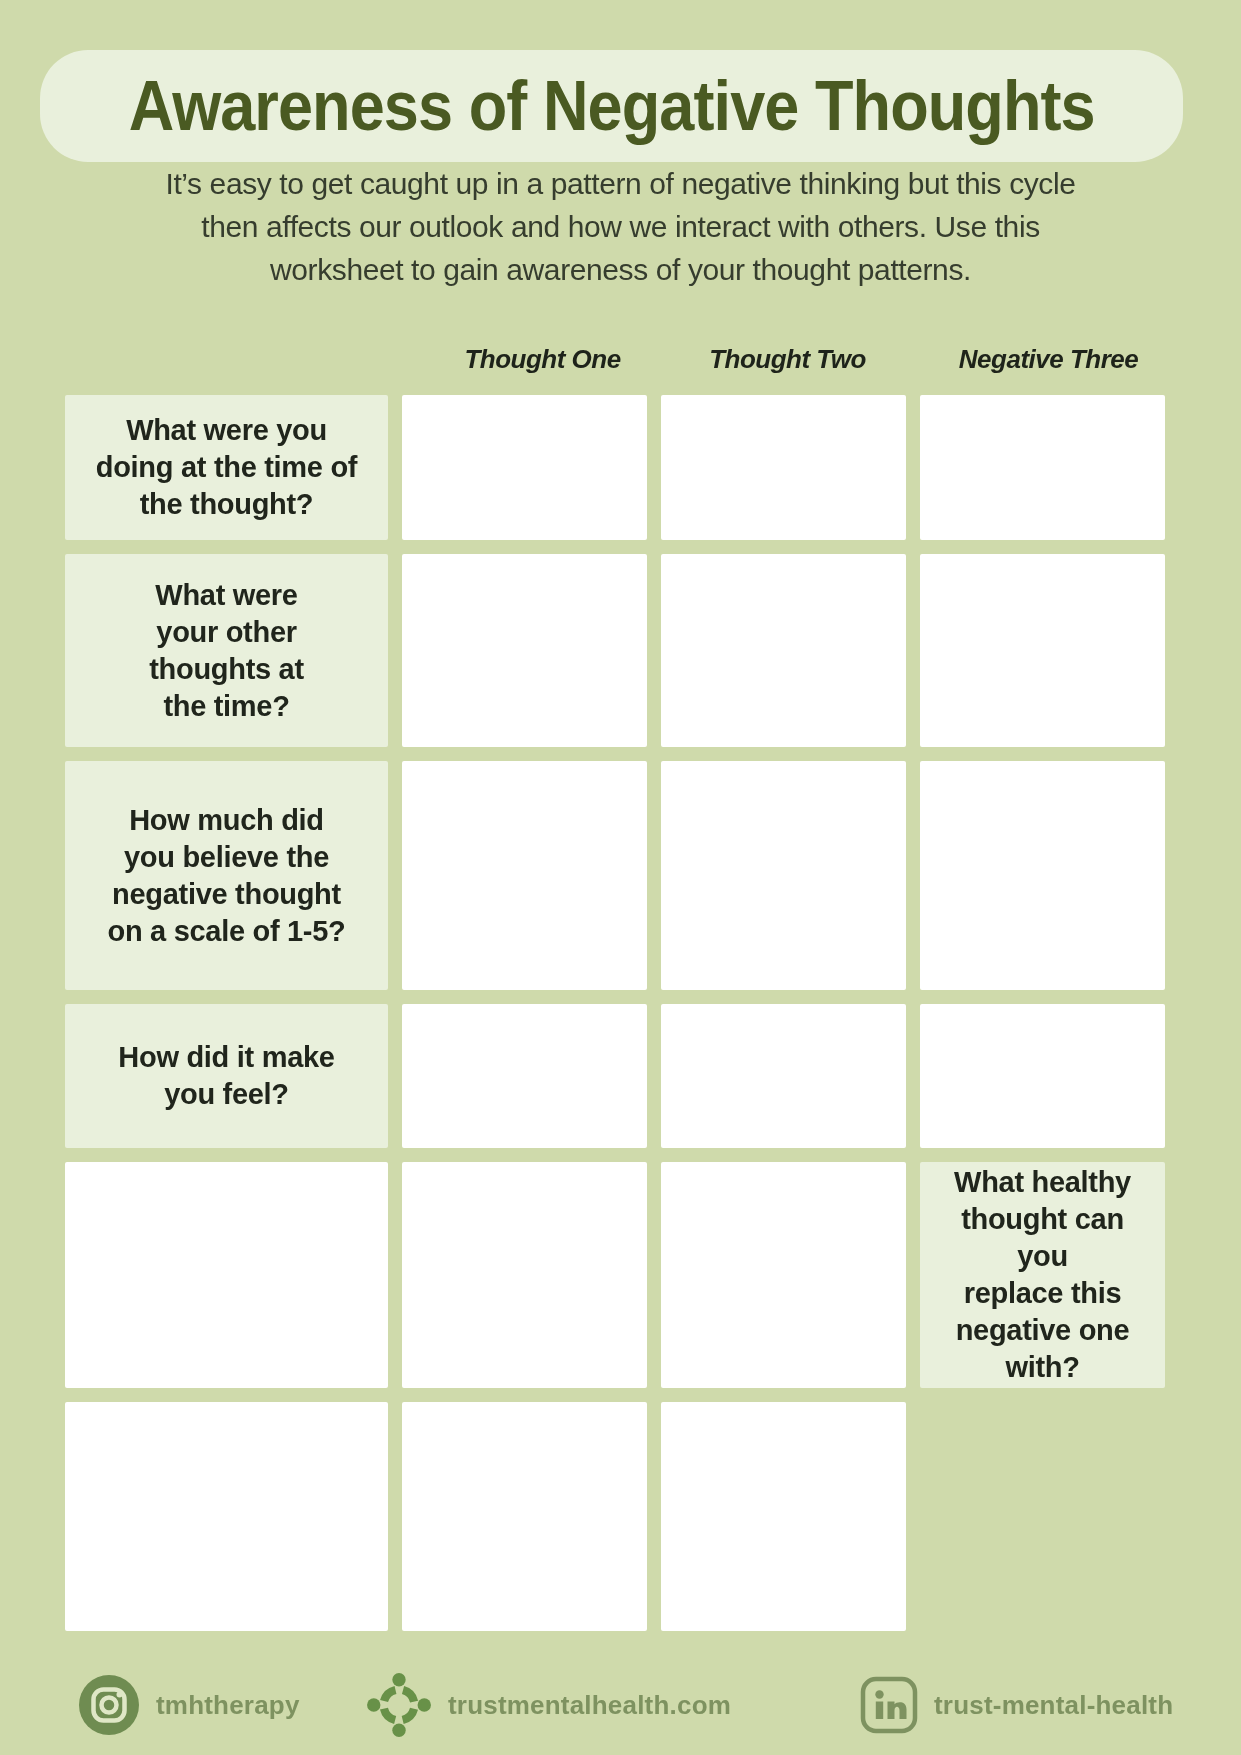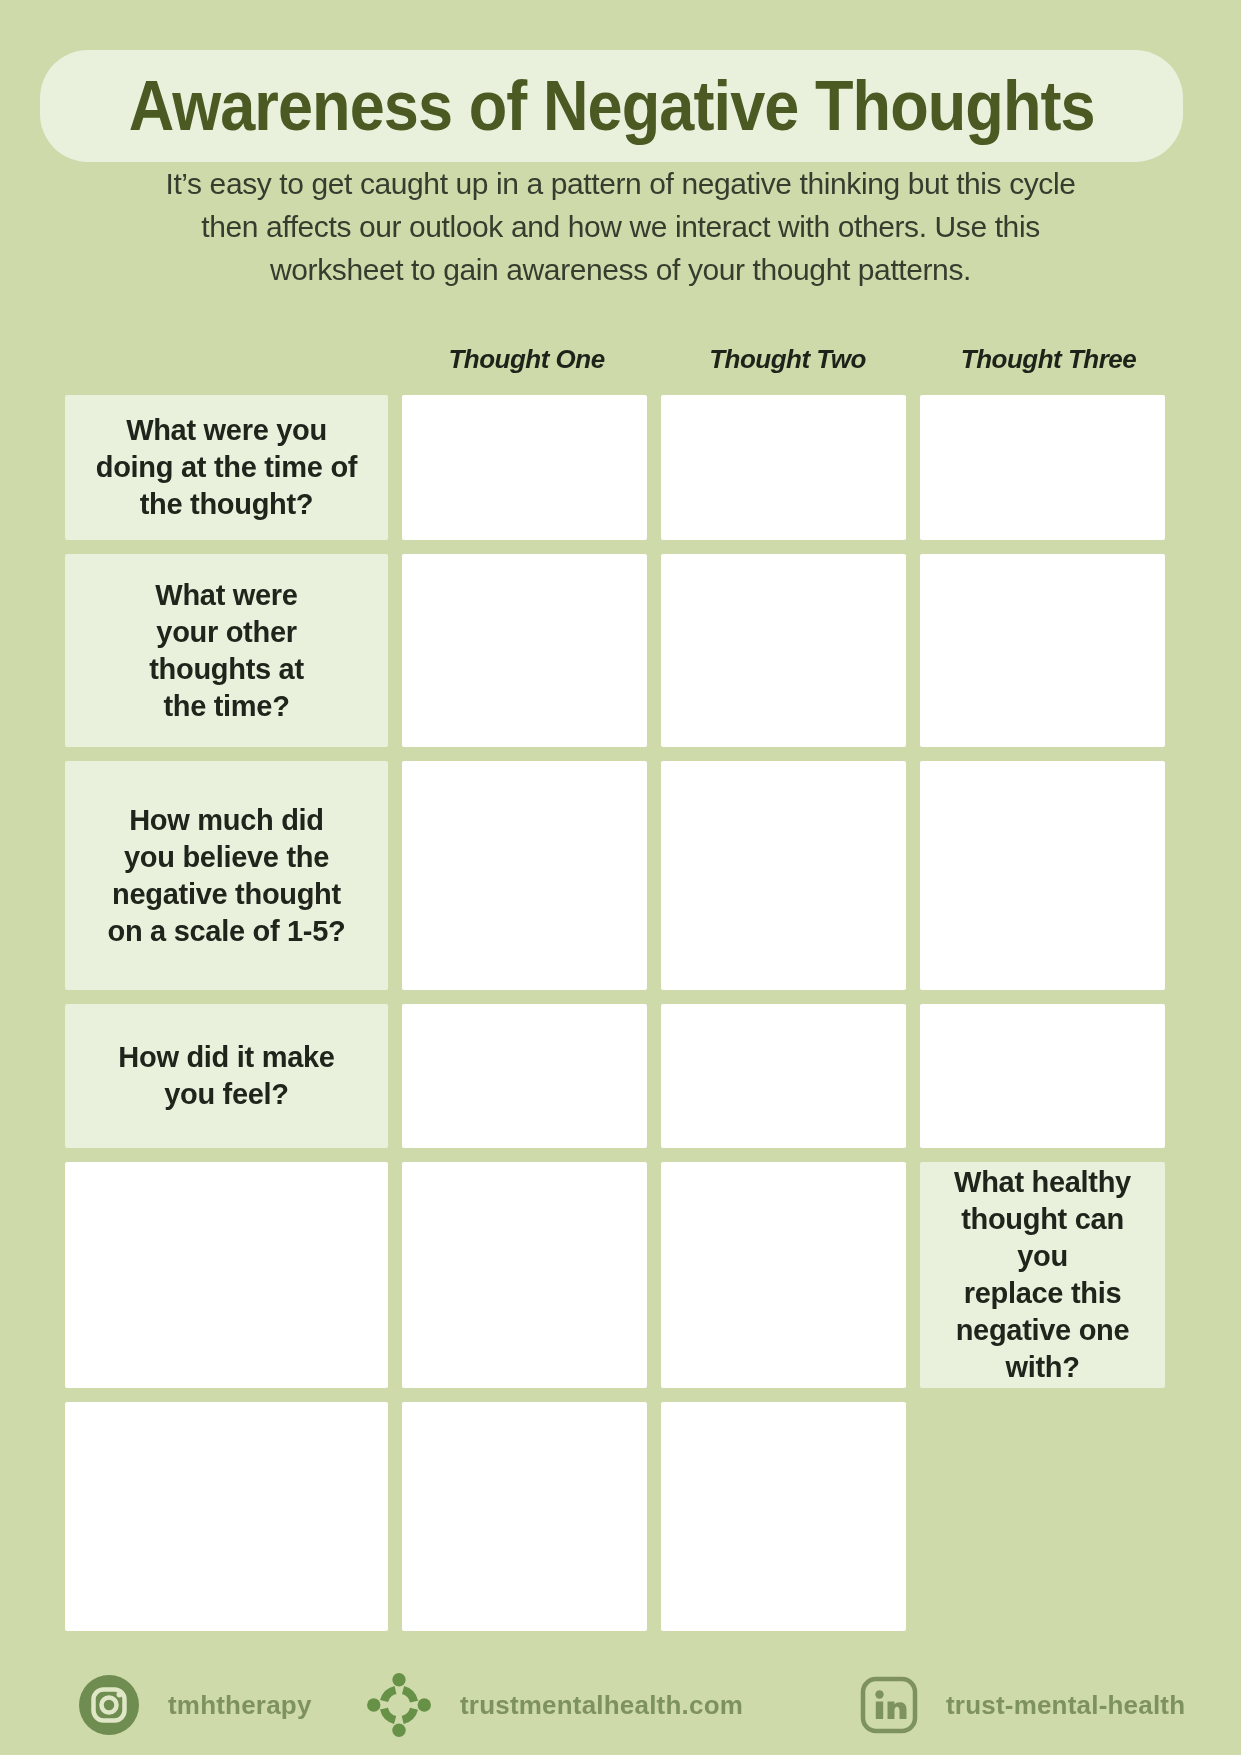--- a/index.html
+++ b/index.html
@@ -53,21 +53,21 @@
     position: absolute;
     top: 344px;
     width: 245px;
     text-align: center;
     font-size: 26px;
     font-weight: bold;
     font-style: italic;
     color: #1e231a;
     letter-spacing: -0.5px;
   }
-  .col-header.c1 { left: 404px; }
+  .col-header.c1 { left: 420px; }
   .col-header.c2 { left: 665px; }
   .col-header.c3 { left: 926px; }
 
   
   .grid {
     position: absolute;
     left: 65px; top: 395px;
     display: grid;
     grid-template-columns: 323px 245px 245px 245px;
     grid-template-rows: 145px 193px 229px 144px 226px 229px;
@@ -93,21 +93,21 @@
     border-radius: 2px;
   }
 
   
   .footer-item {
     position: absolute;
     top: 1670px;
     height: 70px;
     display: flex;
     align-items: center;
-    gap: 28px;
+    gap: 16px;
   }
   .footer-item.f1 { left: 78px; }
   .footer-item.f2 { left: 366px; }
   .footer-item.f3 { left: 860px; justify-content: center; }
   .footer-label {
     font-size: 26px;
     font-weight: bold;
     color: #7e9260;
     letter-spacing: 0.2px;
   }
@@ -121,21 +121,21 @@
   <div class="title-box">
     <div class="title-text">Awareness of Negative Thoughts</div>
   </div>
 
   <div class="intro">It’s easy to get caught up in a pattern of negative thinking but this cycle
 then affects our outlook and how we interact with others. Use this
 worksheet to gain awareness of your thought patterns.</div>
 
   <div class="col-header c1">Thought One</div>
   <div class="col-header c2">Thought Two</div>
-  <div class="col-header c3">Thought Three</div>
+  <div class="col-header c3">Negative Three</div>
 
   <div class="grid">
 
     <div class="q-cell">What were you
 doing at the time of
 the thought?</div>
     <div class="a-cell"></div>
     <div class="a-cell"></div>
     <div class="a-cell"></div>
 

